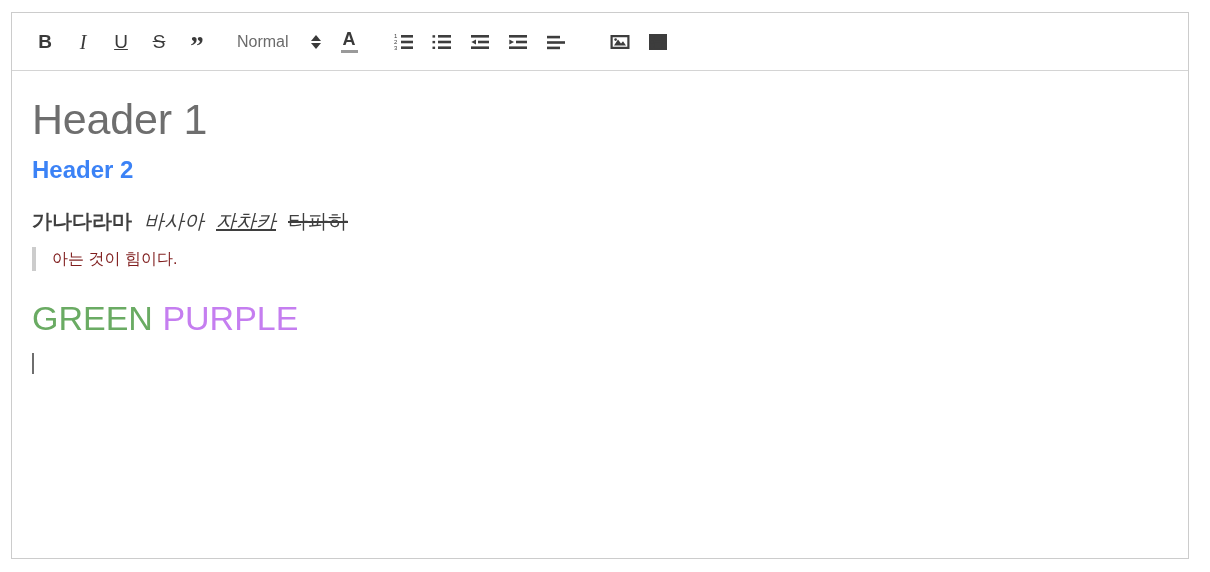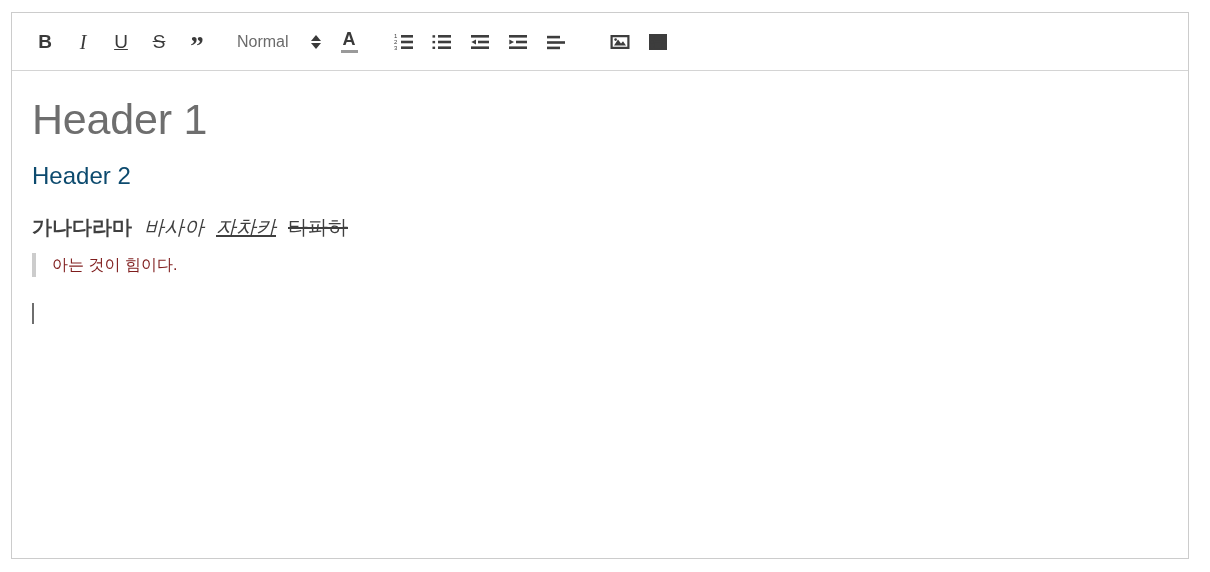--- a/index.html
+++ b/index.html
@@ -123,30 +123,30 @@
     height: calc(100% - 58px);
     overflow: hidden;
     cursor: text;
   }
 
   #h1 {
     font-family: "Liberation Sans", sans-serif;
     font-size: 43px;
     font-weight: normal;
     color: #6e6e6e;
-    margin: 0 0 19px 0;
+    margin: 0 0 13px 0;
     line-height: 1.12;
     letter-spacing: -0.2px;
   }
 
   #h2 {
     font-family: "Liberation Sans", sans-serif;
     font-size: 24px;
-    font-weight: normal;
-    color: #0c4a6e;
+    font-weight: bold;
+    color: #3b82f6;
     margin: 0 0 22px 0;
     line-height: 1.2;
   }
 
   #formatted-line {
     font-size: 20px;
     color: #3f3f3f;
     margin: 0 0 12px 0;
     line-height: 1.4;
   }
@@ -327,19 +327,22 @@
     <div id="h1">Header 1</div>
 
     <div id="h2">Header 2</div>
 
     <div id="formatted-line">
       <span class="seg seg-bold spell">가나다라마</span><span class="seg seg-italic spell">바사아</span><span class="seg seg-italic-underline spell">자차카</span><span class="seg seg-strike spell">타파하</span>
     </div>
 
     <div id="blockquote">아는 것이 힘이다.</div>
 
+    <div id="color-line">
+      <span style="color:#6aab63;">GREEN</span><span>&nbsp;</span><span style="color:#c57ef0;">PURPLE</span>
+    </div>
 
     <div id="empty-line">
       <span id="caret"></span>
     </div>
 
   </div>
 </div>
 
 </body></html>

